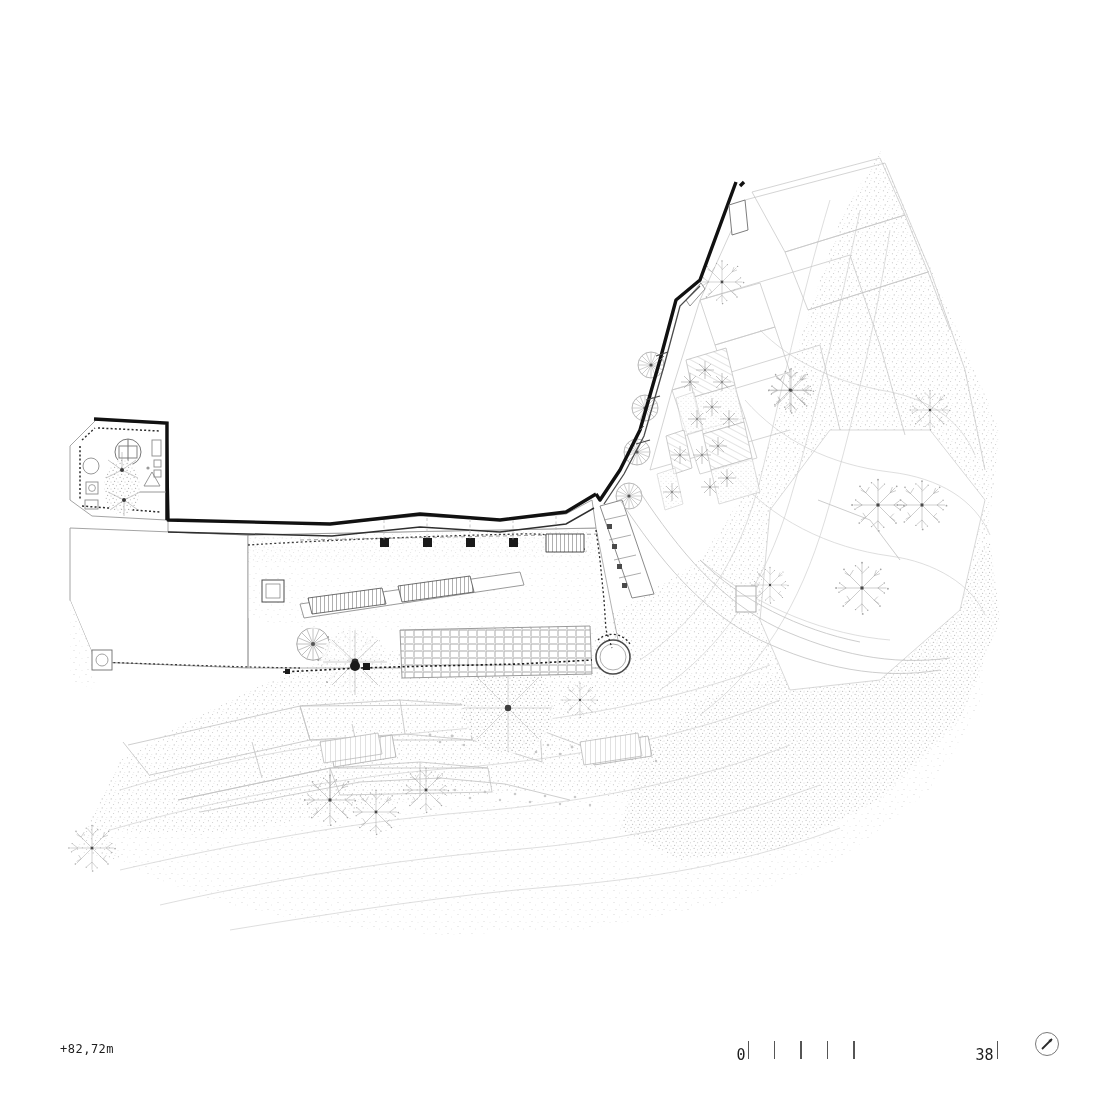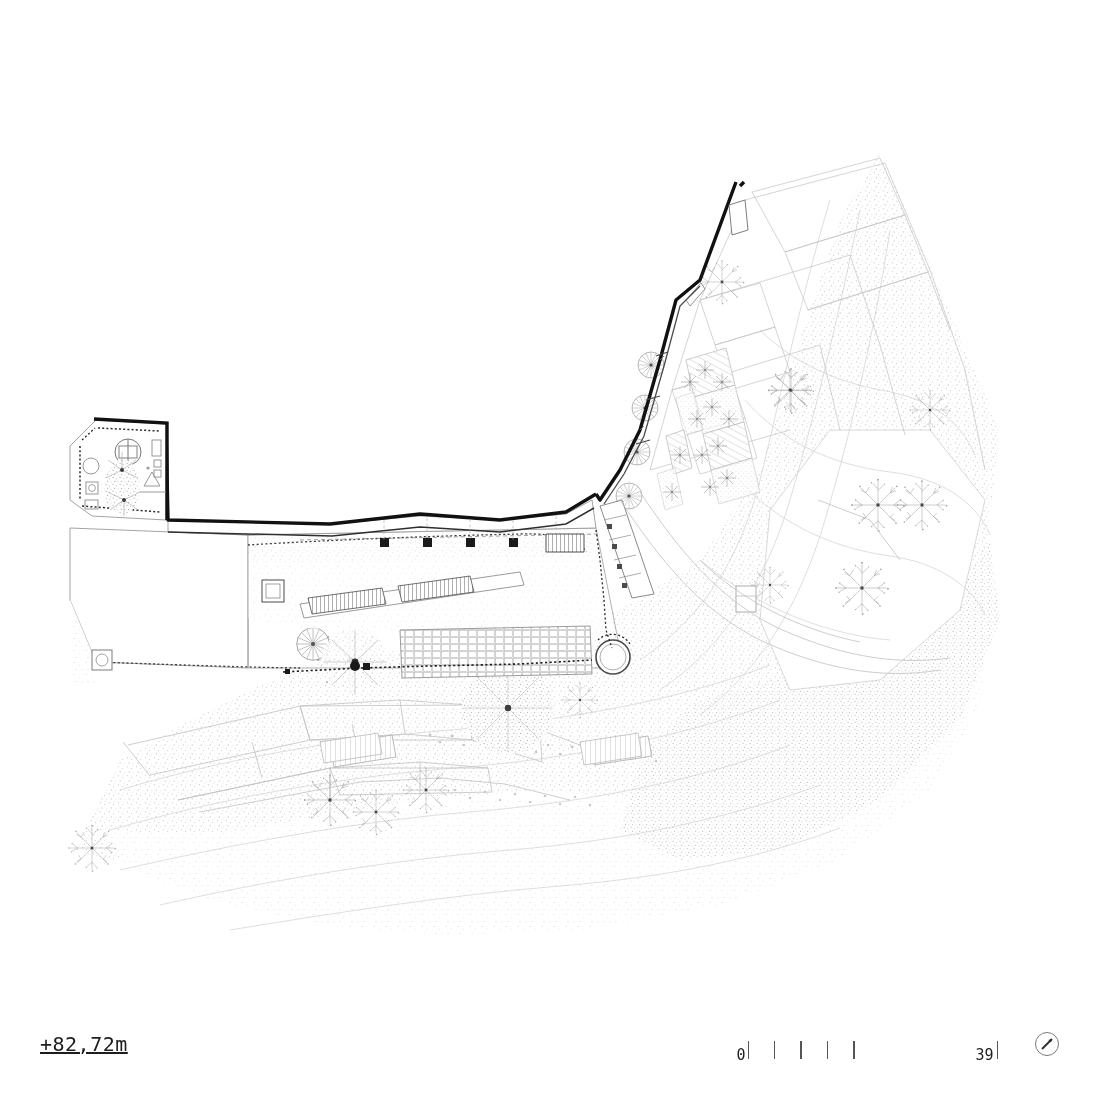--- a/index.html
+++ b/index.html
@@ -30,27 +30,26 @@
   }
   .footer {
     position: absolute;
     left: 0;
     bottom: 0;
     width: 1100px;
     height: 90px;
   }
   .elev-label {
     position: absolute;
-    left: 40px;
+    left: 60px;
     bottom: 44px;
-    font-size: 20px;
+    font-size: 12px;
     letter-spacing: 0.5px;
     color: #1d1d1d;
     white-space: nowrap;
-    text-decoration: underline;
   }
   .scalebar {
     position: absolute;
     right: 40px;
     bottom: 41px;
     display: flex;
     align-items: flex-end;
     gap: 0;
     height: 26px;
   }
@@ -519,21 +518,21 @@
     <div class="scalebar">
       <span class="sb-num">0</span>
       <span class="sb-ticks">
         <span class="sb-tick first"></span>
         <span class="sb-tick"></span>
         <span class="sb-tick"></span>
         <span class="sb-tick"></span>
         <span class="sb-tick"></span>
       </span>
       <span class="sb-gap"></span>
-      <span class="sb-num">39</span>
+      <span class="sb-num">38</span>
       <span class="sb-endtick"></span>
       <span class="north">
         <svg width="26" height="26" viewBox="0 0 26 26">
           <circle cx="13" cy="13" r="11.5" fill="none" stroke="#7a7a7a" stroke-width="1"></circle>
           <line x1="8" y1="18" x2="18" y2="8" stroke="#2a2a2a" stroke-width="1.8"></line>
           <path d="M18,8 L14.4,9 L17,11.6 Z" fill="#2a2a2a"></path>
         </svg>
       </span>
     </div>
   </div>

